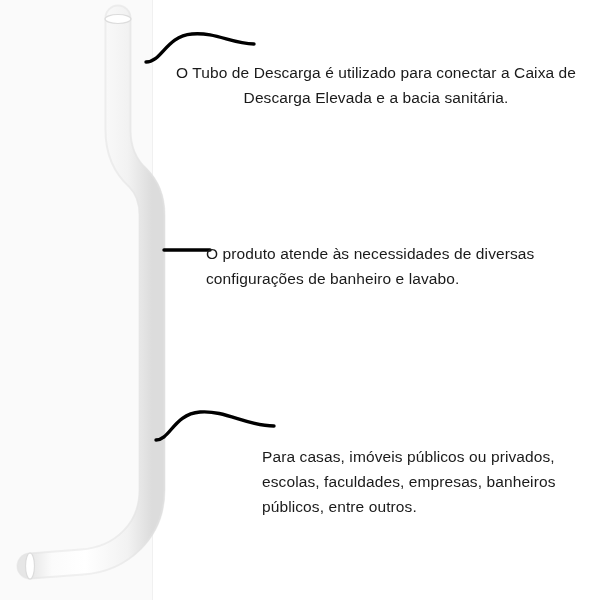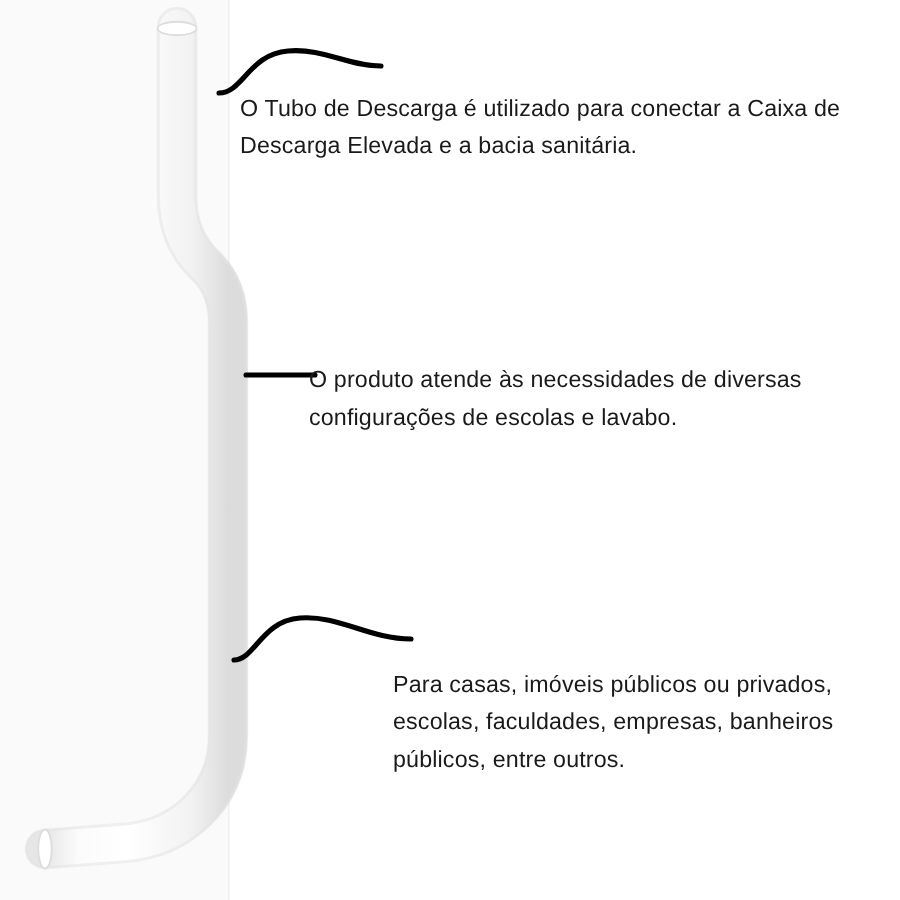--- a/index.html
+++ b/index.html
@@ -46,21 +46,21 @@
     font-size: 15.5px;
     line-height: 1.62;
     letter-spacing: 0.1px;
     white-space: pre-line;
   }
   .leader {
     position: absolute;
     pointer-events: none;
   }
 
-  #callout-0 .callout-text { left: 160px; top: 60px; width: 432px; }
+  #callout-0 .callout-text { left: 160px; top: 60px; width: 432px; text-align: center; }
   #callout-1 .callout-text { left: 206px; top: 241px; width: 380px; }
   #callout-2 .callout-text { left: 262px; top: 444px; width: 330px; }
 </style>
 </head>
 <body>
 
 <div id="page">
 
   <div class="bg-band"></div>
 
@@ -120,21 +120,21 @@
     </svg>
     <div class="callout-text">O Tubo de Descarga é utilizado para conectar a Caixa de
 Descarga Elevada e a bacia sanitária.</div>
   </div>
 
   <div class="callout" id="callout-1">
     <svg class="leader" style="left:160px; top:238px; width:56px; height:22px;" viewBox="0 0 56 22" aria-hidden="true">
       <path d="M 4 12 L 50 12" fill="none" stroke="#000000" stroke-width="3.4" stroke-linecap="round"></path>
     </svg>
     <div class="callout-text">O produto atende às necessidades de diversas
-configurações de escolas e lavabo.</div>
+configurações de banheiro e lavabo.</div>
   </div>
 
   <div class="callout" id="callout-2">
     <svg class="leader" style="left:150px; top:404px; width:130px; height:42px;" viewBox="0 0 130 42" aria-hidden="true">
       <path d="M 6 36 C 20 36 24 10 50 8 C 76 6 96 22 124 22" fill="none" stroke="#000000" stroke-width="3.4" stroke-linecap="round"></path>
     </svg>
     <div class="callout-text">Para casas, imóveis públicos ou privados,
 escolas, faculdades, empresas, banheiros
 públicos, entre outros.</div>
   </div>

